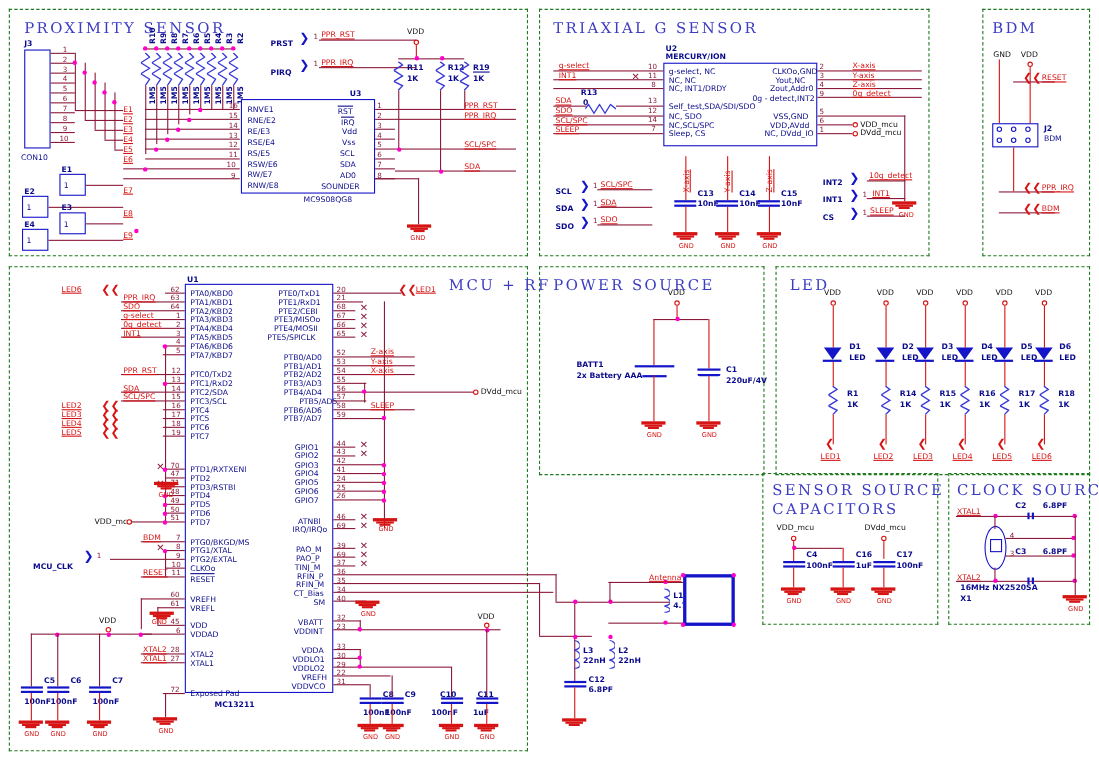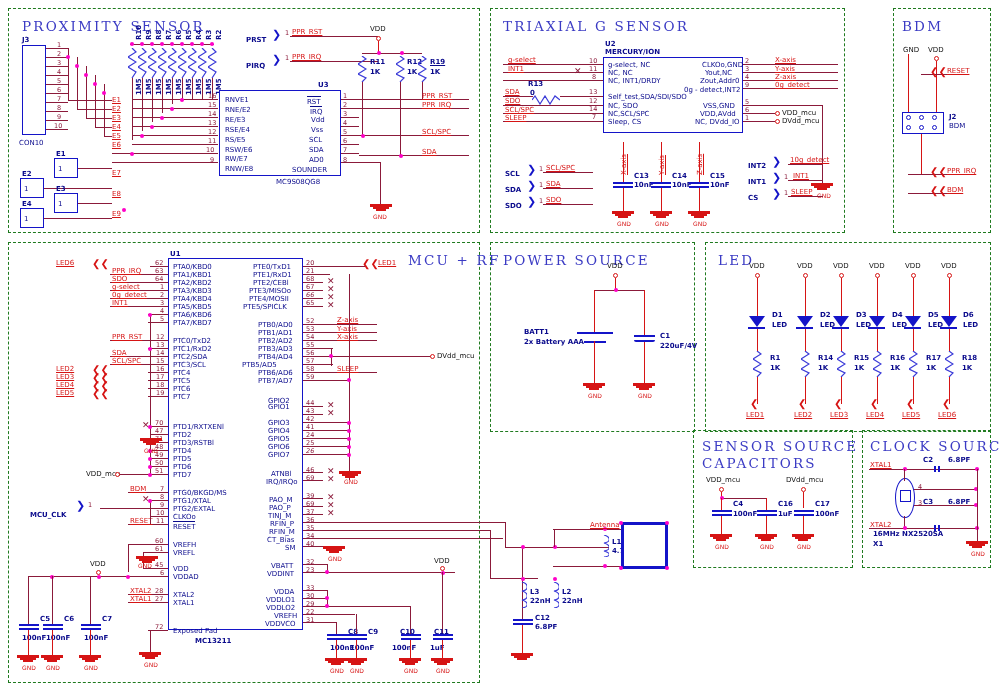--- a/index.html
+++ b/index.html
@@ -910,25 +910,25 @@
   <div class="t tn" style="left:253px;top:271px;">PTE1/RxD1</div>
   <div class="t tn" style="left:253px;top:279px;">PTE2/CEBl</div>
   <div class="t tn" style="left:249px;top:287px;">PTE3/MISOo</div>
   <div class="t tn" style="left:249px;top:295px;">PTE4/MOSII</div>
   <div class="t tn" style="left:243px;top:303px;">PTE5/SPICLK</div>
   <div class="t tn" style="left:258px;top:321px;">PTB0/AD0</div>
   <div class="t tn" style="left:258px;top:329px;">PTB1/AD1</div>
   <div class="t tn" style="left:258px;top:337px;">PTB2/AD2</div>
   <div class="t tn" style="left:258px;top:345px;">PTB3/AD3</div>
   <div class="t tn" style="left:258px;top:353px;">PTB4/AD4</div>
-  <div class="t tn" style="left:242px;top:361px;">PTB5/AD5</div>
+  <div class="t tn" style="left:272px;top:361px;">PTB5/AD5</div>
   <div class="t tn" style="left:258px;top:369px;">PTB6/AD6</div>
   <div class="t tn" style="left:258px;top:377px;">PTB7/AD7</div>
   <div class="t tn" style="left:268px;top:403px;">GPIO1</div>
-  <div class="t tn" style="left:268px;top:397px;">GPIO2</div>
+  <div class="t tn" style="left:268px;top:410px;">GPIO2</div>
   <div class="t tn" style="left:268px;top:419px;">GPIO3</div>
   <div class="t tn" style="left:268px;top:427px;">GPIO4</div>
   <div class="t tn" style="left:268px;top:435px;">GPIO5</div>
   <div class="t tn" style="left:268px;top:443px;">GPIO6</div>
   <div class="t tn" style="left:268px;top:451px;">GPIO7</div>
   <div class="t tn" style="left:271px;top:470px;">ATNBl</div>
   <div class="t tn" style="left:266px;top:478px;">IRQ/IRQo</div>
   <div class="t tn" style="left:269px;top:496px;">PAO_M</div>
   <div class="t tn" style="left:269px;top:504px;">PAO_P</div>
   <div class="t tn" style="left:268px;top:512px;">TINJ_M</div>

